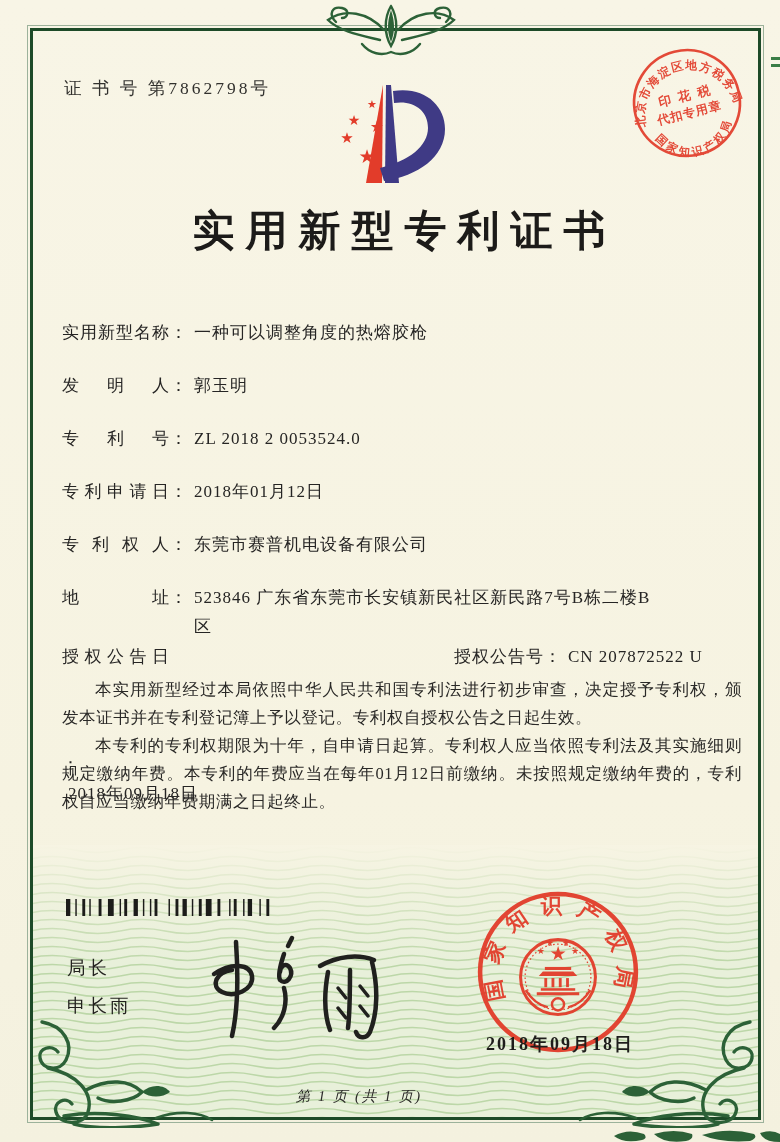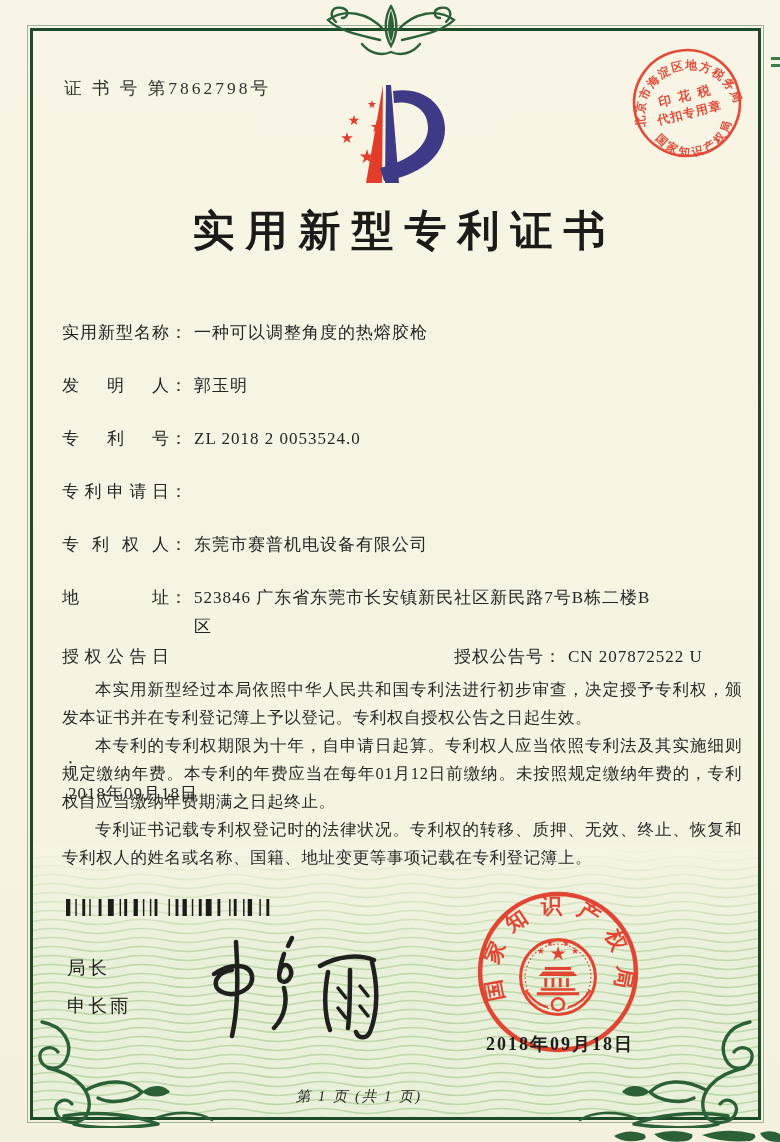--- a/index.html
+++ b/index.html
@@ -176,20 +176,21 @@
       <span class="fvalue">郭玉明</span>
     </div>
     <div class="frow">
       <span class="flabel">专利号</span>
         <span class="colon">：</span>
       <span class="fvalue">ZL 2018 2 0053524.0</span>
     </div>
     <div class="frow">
       <span class="flabel">专利申请日</span>
         <span class="colon">：</span>
+      <span class="fvalue">2018年01月12日</span>
     </div>
     <div class="frow">
       <span class="flabel">专利权人</span>
         <span class="colon">：</span>
       <span class="fvalue">东莞市赛普机电设备有限公司</span>
     </div>
     <div class="frow frow-addr">
       <span class="flabel">地址</span>
         <span class="colon">：</span>
       <span class="fvalue">523846 广东省东莞市长安镇新民社区新民路7号B栋二楼B区</span>
@@ -202,21 +203,20 @@
         <span>授权公告号</span>
           <span class="colon">：</span>
         <span class="fvalue">CN 207872522 U</span>
       </span>
     </div>
   </div>
 
   <div class="body-text">
     <p>本实用新型经过本局依照中华人民共和国专利法进行初步审查，决定授予专利权，颁发本证书并在专利登记簿上予以登记。专利权自授权公告之日起生效。</p>
     <p>本专利的专利权期限为十年，自申请日起算。专利权人应当依照专利法及其实施细则规定缴纳年费。本专利的年费应当在每年01月12日前缴纳。未按照规定缴纳年费的，专利权自应当缴纳年费期满之日起终止。</p>
-    <p>专利证书记载专利权登记时的法律状况。专利权的转移、质押、无效、终止、恢复和专利权人的姓名或名称、国籍、地址变更等事项记载在专利登记簿上。</p>
   </div>
 
   <svg class="barcode" width="216" height="17" viewBox="0 0 216 17">
     <g fill="#1c1c1a">
         <rect x="0" y="0" width="4.3338" height="17"></rect>
         <rect x="9.32" y="0" width="1.4446" height="17"></rect>
         <rect x="16.310000000000002" y="0" width="2.8892" height="17"></rect>
         <rect x="23.300000000000004" y="0" width="1.4446" height="17"></rect>
         <rect x="32.620000000000005" y="0" width="2.8892" height="17"></rect>
         <rect x="41.94" y="0" width="5.7784" height="17"></rect>

